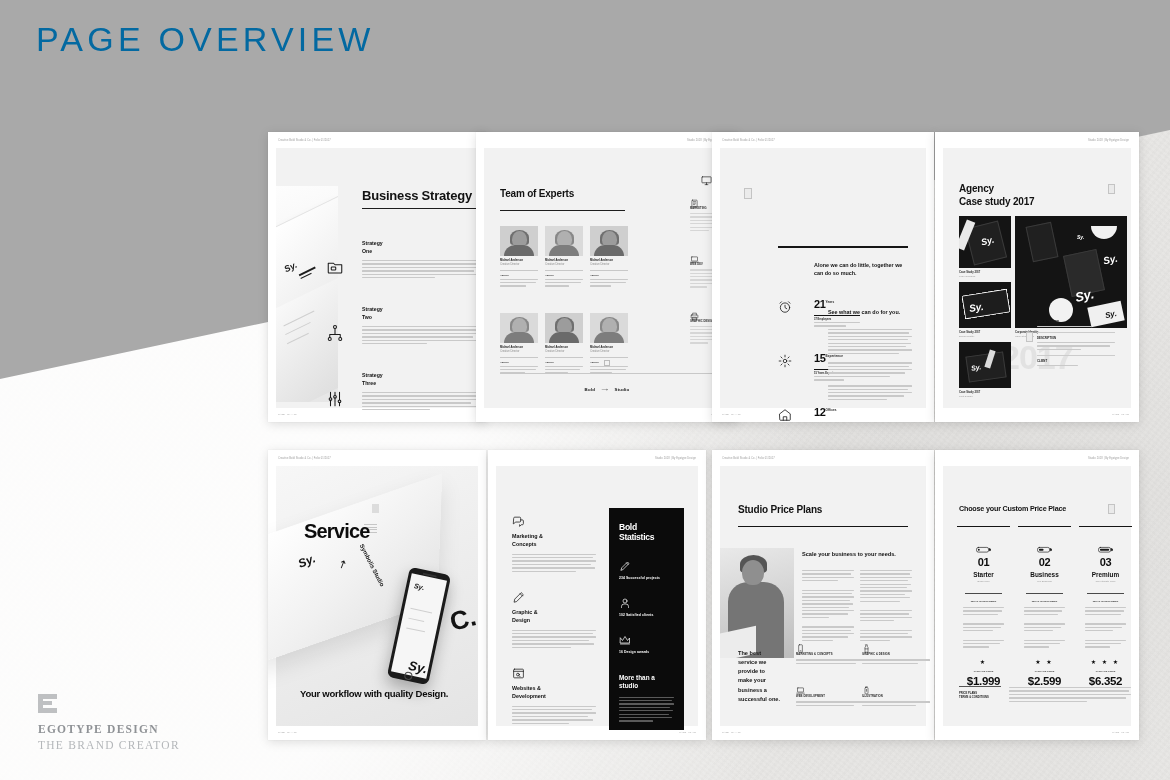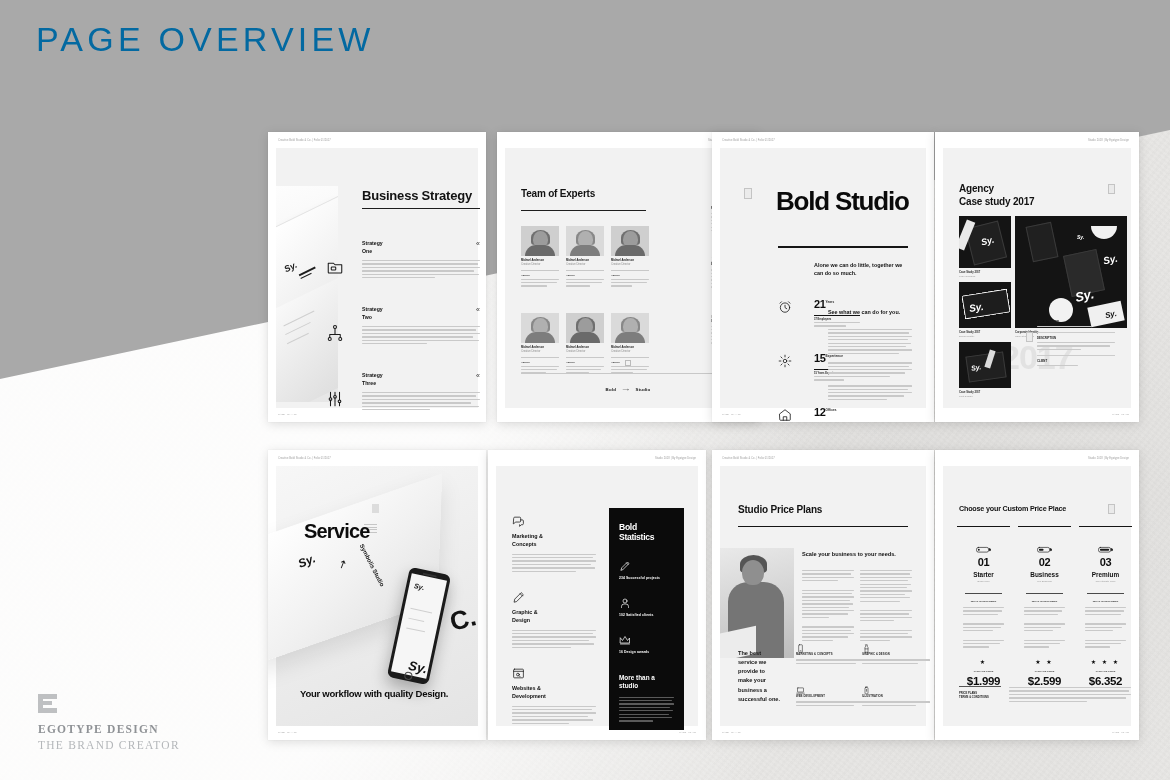--- a/index.html
+++ b/index.html
@@ -123,21 +123,21 @@
   #p1 .titlerule { position:absolute; left:86px; top:60px; width:118px; }
 
   .strategy-item { position:absolute; left:86px; width:118px; }
   .strategy-item .sh { font-size:5.2px; font-weight:700; color:#111; line-height:1.45; }
   .strategy-item .chev { position:absolute; right:0; top:0; font-size:7px; color:#333; }
   .strategy-item .body { margin-top:5px; }
   .s-icon { position:absolute; left:50px; width:18px; height:18px; }
   .s-icon svg { width:100%; height:100%; }
 
   
-  #p2 { left: 497px; top: 132px; width: 262px; height: 290px; }
+  #p2 { left: 476px; top: 132px; width: 262px; height: 290px; }
   #p2 .title { position:absolute; left:16px; top:40px; font-size:10px; }
   #p2 .titlerule { position:absolute; left:16px; top:62px; width:125px; }
   #p2 .tv-icon { position:absolute; right:18px; top:24px; width:11px; height:11px; }
   .member { position:absolute; width:38px; }
   .member .photo {
     width:38px; height:30px; background:#cfcfcf; overflow:hidden; position:relative;
   }
   .member .photo .head {
     position:absolute; left:50%; top:18%; width:15px; height:17px; margin-left:-7.5px;
     border-radius:50% 50% 46% 46%; background:#9c9c9c;
@@ -579,21 +579,20 @@
       <span>Studio</span>
     </div>
   </div>
 </div>
 
 <div class="page" id="p3">
   <div class="pg-hdr">Creative Bold Studio &amp; Co.  |  Folio 01/2017</div>
   <div class="pg-ftr">PAGE · 01 — 08</div>
   <div class="canvas">
     <div class="sq"></div>
-    <div class="bigtitle">Bold Studio</div>
     <div class="hr"></div>
     <div class="quote">Alone we can do little, together we can do so much.</div>
 
     <div class="stat-row" style="top:150px;">
       <div class="sico">
         <svg class="ic" viewBox="0 0 24 24">
             <circle cx="12" cy="13" r="8"></circle>
             <path d="M12 9v4l3 2M6 3L3.5 5.5M18 3l2.5 2.5"></path>
           </svg></div>
       <div class="num"><span>21</span><span class="sup">Years</span></div>

